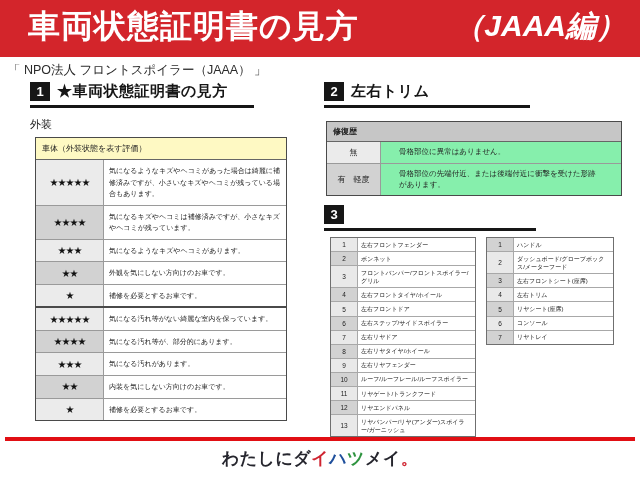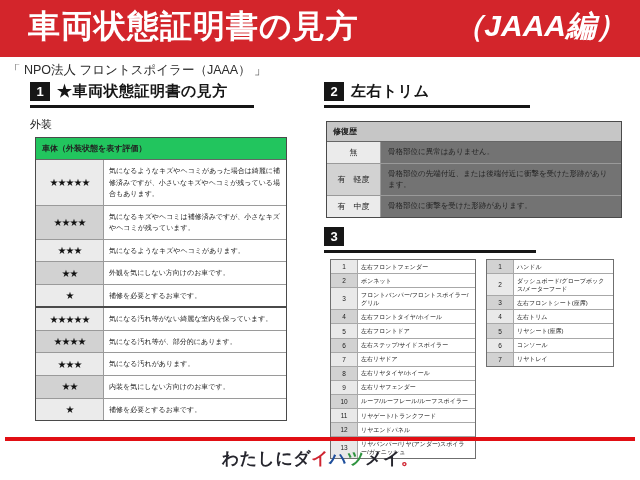--- a/index.html
+++ b/index.html
@@ -32,42 +32,42 @@
   .col-left  { position:absolute; left:30px; top:82px; width:262px; }
   .col-right { position:absolute; left:322px; top:82px; width:312px; }
   #heading-1 { width:224px; }
   #heading-2 { width:206px; margin-left:2px; }
   #heading-3 { width:212px; margin-left:2px; margin-top:9px; }
 
   .small-label { font-size:11px; font-weight:normal; margin:9px 0 5px 0; color:#161616; }
 
   
   .rtable { width:252px; border:1px solid #4a4a4a; margin-left:5px; background:#fff; }
-  .rt-header { background:#22c55e; font-size:8px; font-weight:bold; padding:5px 6px; border-bottom:1px solid #666; color:#222; }
+  .rt-header { background:#fef9c3; font-size:8px; font-weight:normal; padding:5px 6px; border-bottom:1px solid #666; color:#222; }
   .rt-row { display:flex; border-bottom:1px solid #9a9a9a; }
   .rt-row:last-child { border-bottom:none; }
   .rt-stars {
     width:68px; flex:none; display:flex; align-items:center; justify-content:center;
     font-size:10px; letter-spacing:-1px; border-right:1px solid #9a9a9a;
     background:#ebebeb; color:#111;
   }
   .rt-row:nth-child(even) .rt-stars { background:#d2d2d2; }
   .rt-desc { flex:1; font-size:7px; line-height:1.65; padding:5px 5px; color:#222; }
 
   
-  .repair-table { width:296px; border:1px solid #4a4a4a; margin:13px 0 0 4px; background:#737373; }
+  .repair-table { width:296px; border:1px solid #4a4a4a; margin:13px 0 0 4px; background:#86efac; }
   .rp-header { background:#c6c6c6; font-size:8px; font-weight:bold; padding:4px 6px; border-bottom:1px solid #666; color:#222; }
   .rp-row { display:flex; border-bottom:1px solid #9a9a9a; }
   .rp-row:last-child { border-bottom:none; }
   .rp-grade {
     width:54px; flex:none; display:flex; align-items:center; justify-content:center;
     font-size:8px; border-right:1px solid #9a9a9a; background:#ebebeb; color:#222; padding:5px 0;
   }
   .rp-row:nth-child(even) .rp-grade { background:#d2d2d2; }
-  .rp-desc { flex:1; font-size:7.5px; line-height:1.4; padding:5px 7px; display:flex; align-items:center; color:#222; }
+  .rp-desc { flex:1; font-size:7.5px; line-height:1.4; padding:5px 18px; display:flex; align-items:center; color:#222; }
 
   
   .lists { display:flex; gap:10px; margin:6px 0 0 8px; }
   .plist { border:1px solid #6f6f6f; background:#fff; align-self:flex-start; }
   .plist-left  { width:146px; }
   .plist-right { width:128px; }
   .pl-row { display:flex; border-bottom:1px solid #a8a8a8; }
   .pl-row:last-child { border-bottom:none; }
   .pl-no {
     width:27px; flex:none; display:flex; align-items:center; justify-content:center;
@@ -167,24 +167,20 @@
     <div class="rp-header">修復歴</div>
     <div class="rp-body">
       <div class="rp-row">
         <div class="rp-grade">無</div>
         <div class="rp-desc">骨格部位に異常はありません。</div>
       </div>
       <div class="rp-row">
         <div class="rp-grade">有　軽度</div>
         <div class="rp-desc">骨格部位の先端付近、または後端付近に衝撃を受けた形跡があります。</div>
       </div>
-      <div class="rp-row">
-        <div class="rp-grade">有　中度</div>
-        <div class="rp-desc">骨格部位に衝撃を受けた形跡があります。</div>
-      </div>
     </div>
   </div>
 
   <div class="section-heading" id="heading-3">
     <span class="sec-badge">3</span>
   </div>
 
   <div class="lists">
     <div class="plist plist-left">
       <div class="pl-row">

